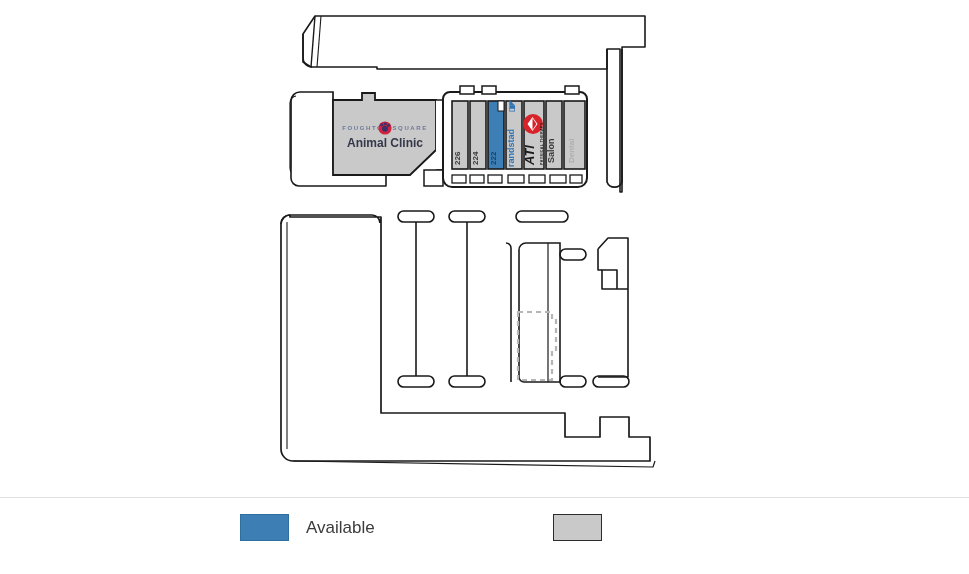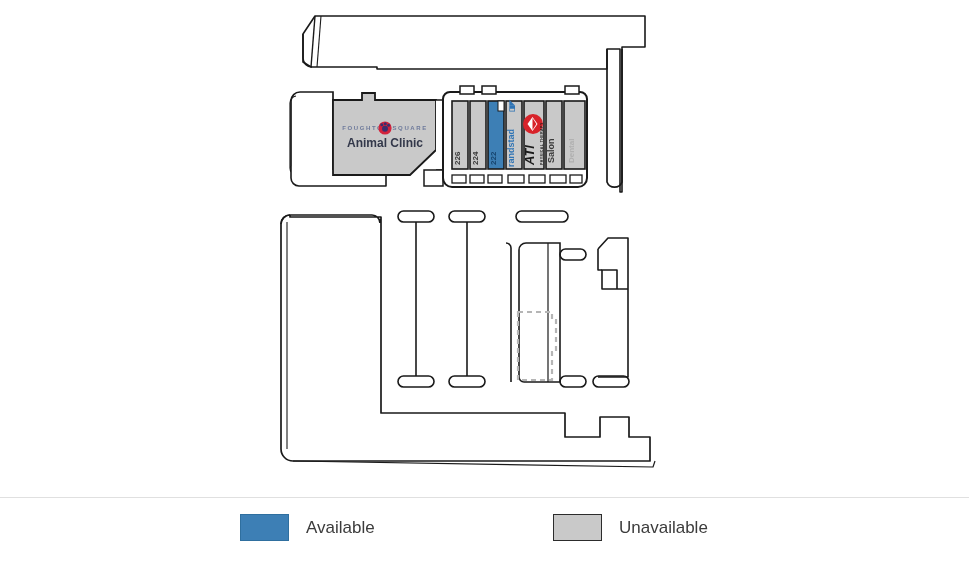--- a/index.html
+++ b/index.html
@@ -182,17 +182,16 @@
 <div class="legend-bar">
   <div class="legend-row">
 
     <div class="legend-item avail">
       <span class="swatch blue" style="background: rgb(61, 127, 181);"></span>
       <span class="legend-label">Available</span>
     </div>
 
     <div class="legend-item unavail">
       <span class="swatch gray" style="background: rgb(201, 201, 201);"></span>
-      <span class="legend-label">Unavailable</span>
     </div>
 
   </div>
 </div>
 
 </body></html>

